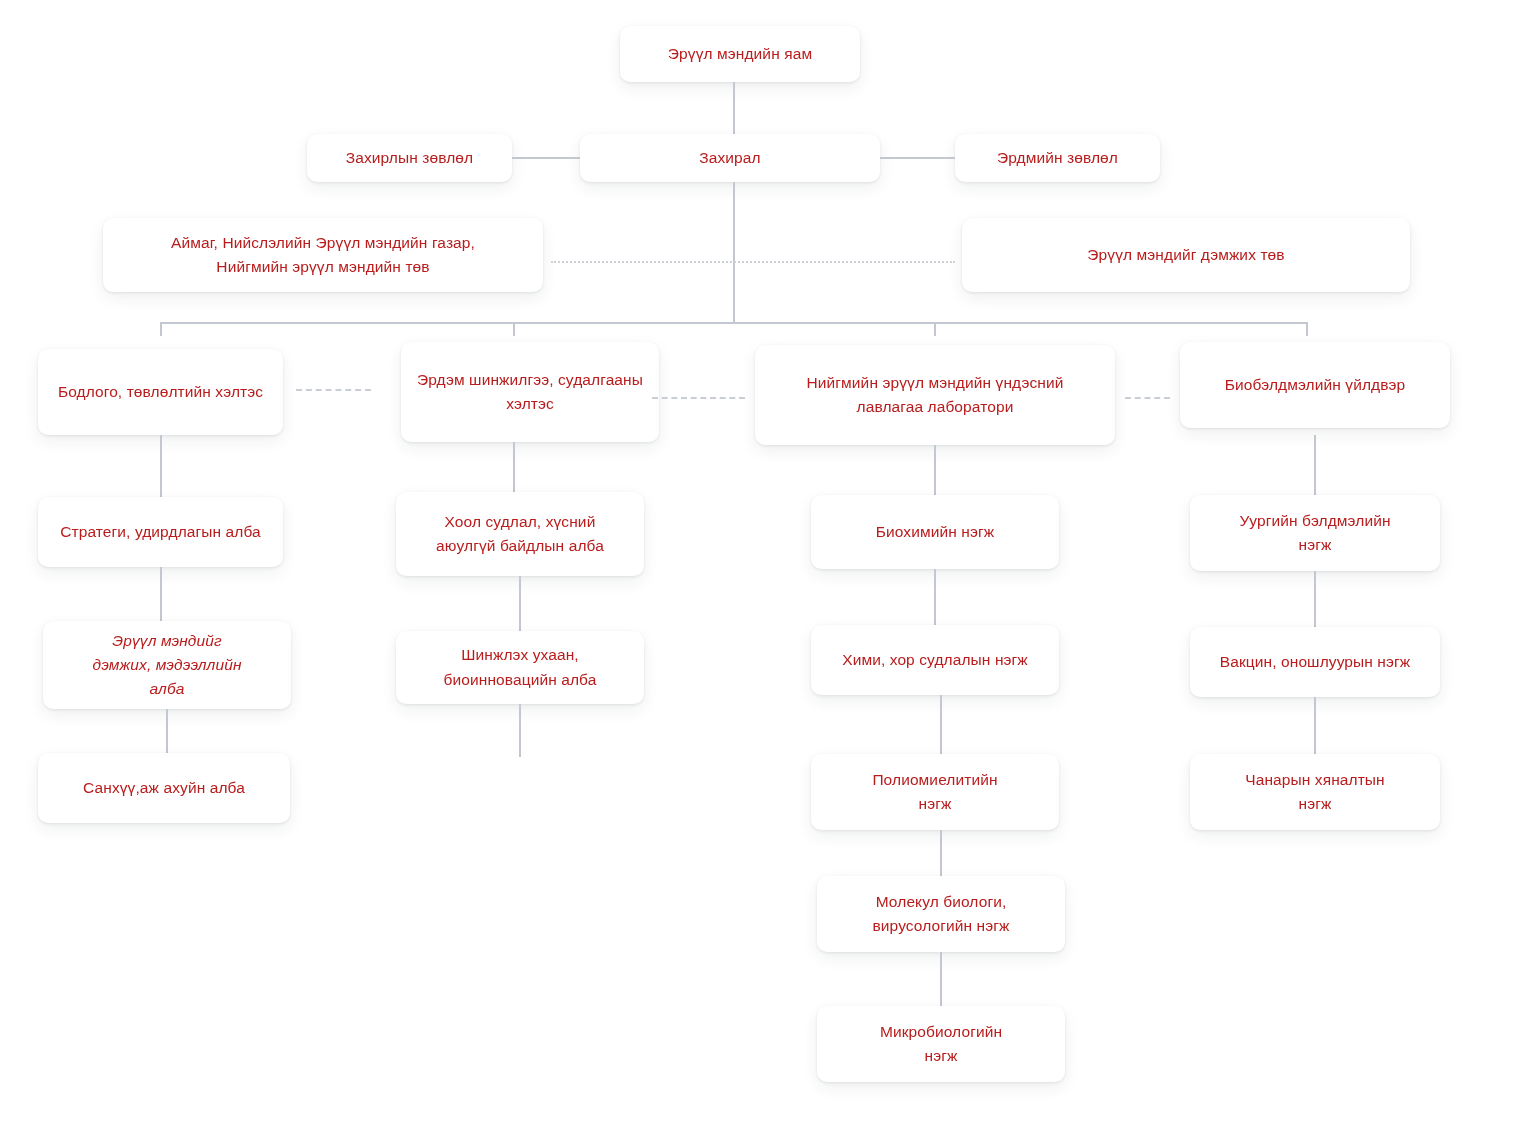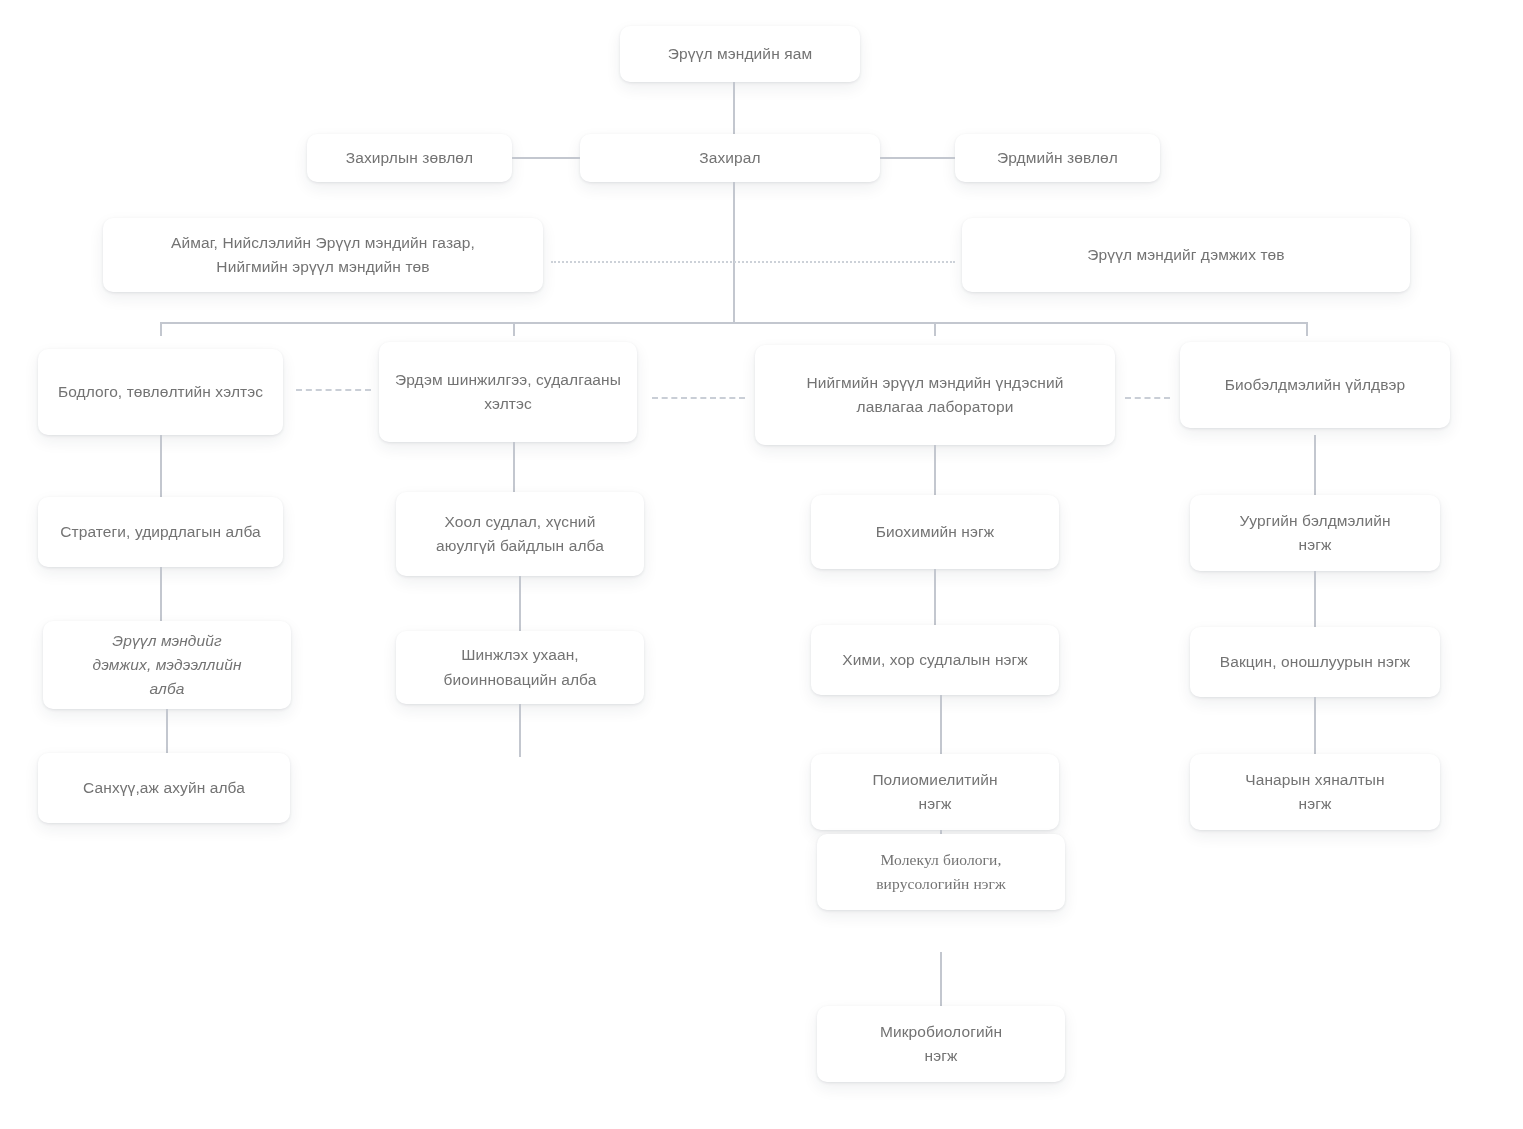--- a/index.html
+++ b/index.html
@@ -24,21 +24,21 @@
     background: #ffffff;
     border-radius: 10px;
     box-shadow: 0 1px 3px rgba(30,40,60,0.10), 0 6px 16px rgba(30,40,60,0.07);
     display: flex;
     align-items: center;
     justify-content: center;
     text-align: center;
     padding: 6px 12px;
     font-size: 15.5px;
     line-height: 1.55;
-    color: #737373;
+    color: #b91c1c;
     letter-spacing: 0.1px;
   }
   .node span {
     display: block;
     width: 100%;
     white-space: pre-line;
   }
   .connector {
     position: absolute;
     background: #c3c7cf;
@@ -108,21 +108,21 @@
   <div class="bus-line" style="left:160px; top:322px; width:1148px;"></div>
   <div class="bus-tick" style="left:160px; top:322px; height:14px;"></div>
   <div class="bus-tick" style="left:513px; top:322px; height:14px;"></div>
   <div class="bus-tick" style="left:934px; top:322px; height:14px;"></div>
   <div class="bus-tick" style="left:1306px; top:322px; height:14px;"></div>
 
   <div class="node" style="left:38px; top:349px; width:245px; height:86px;">
     <span>Бодлого, төвлөлтийн хэлтэс</span>
   </div>
 
-  <div class="node" style="left:379px; top:342px; width:258px; height:100px;align-items:center;">
+  <div class="node" style="left:401px; top:342px; width:258px; height:100px;align-items:center;">
     <span>Эрдэм шинжилгээ, судалгааны
 хэлтэс</span>
   </div>
 
   <div class="node" style="left:755px; top:345px; width:360px; height:100px;align-items:center;">
     <span>Нийгмийн эрүүл мэндийн үндэсний
 лавлагаа лаборатори</span>
   </div>
 
   <div class="node" style="left:1180px; top:342px; width:270px; height:86px;">
@@ -174,21 +174,21 @@
     <span>Хими, хор судлалын нэгж</span>
   </div>
 
   <div class="connector v-line" style="left:940px; top:695px; height:59px;"></div>
   <div class="node" style="left:811px; top:754px; width:248px; height:76px;">
     <span>Полиомиелитийн
 нэгж</span>
   </div>
 
   <div class="connector v-line" style="left:940px; top:830px; height:46px;"></div>
-  <div class="node" style="left:817px; top:834px; width:248px; height:76px;font-family:Liberation Serif, serif;">
+  <div class="node" style="left:817px; top:876px; width:248px; height:76px;">
     <span>Молекул биологи,
 вирусологийн нэгж</span>
   </div>
 
   <div class="connector v-line" style="left:940px; top:952px; height:54px;"></div>
   <div class="node" style="left:817px; top:1006px; width:248px; height:76px;">
     <span>Микробиологийн
 нэгж</span>
   </div>
 

